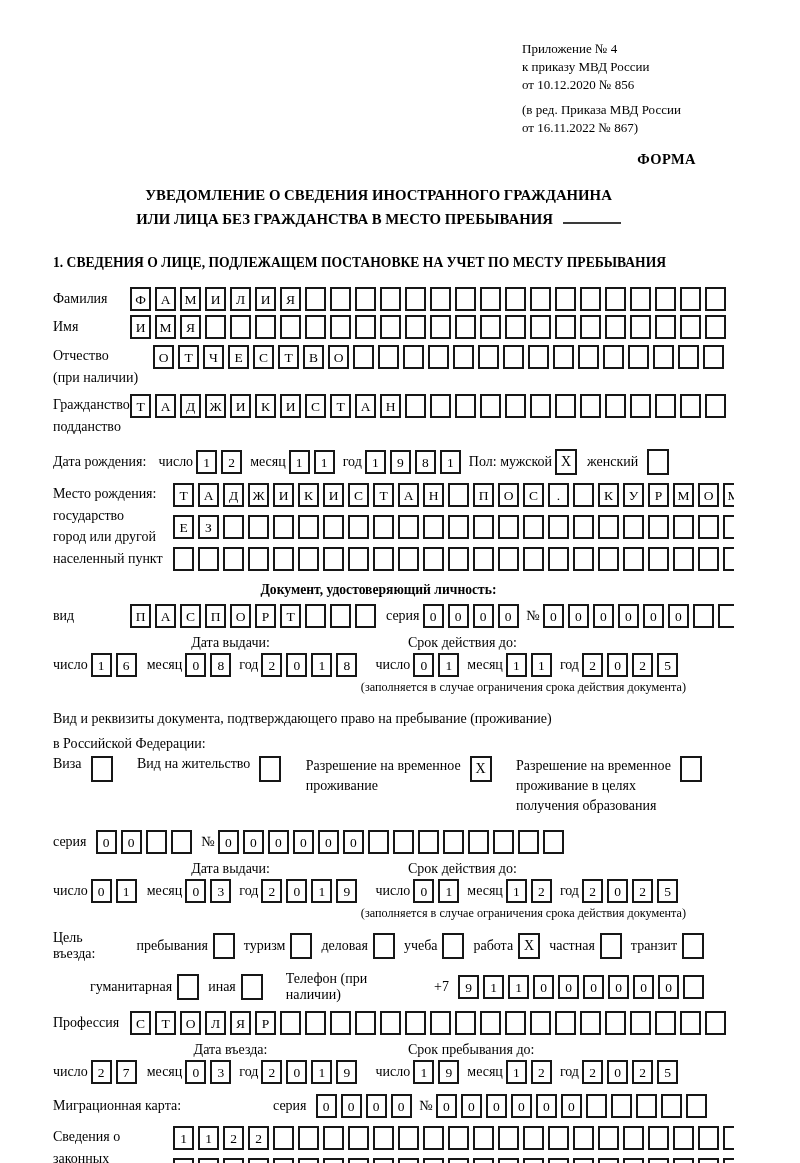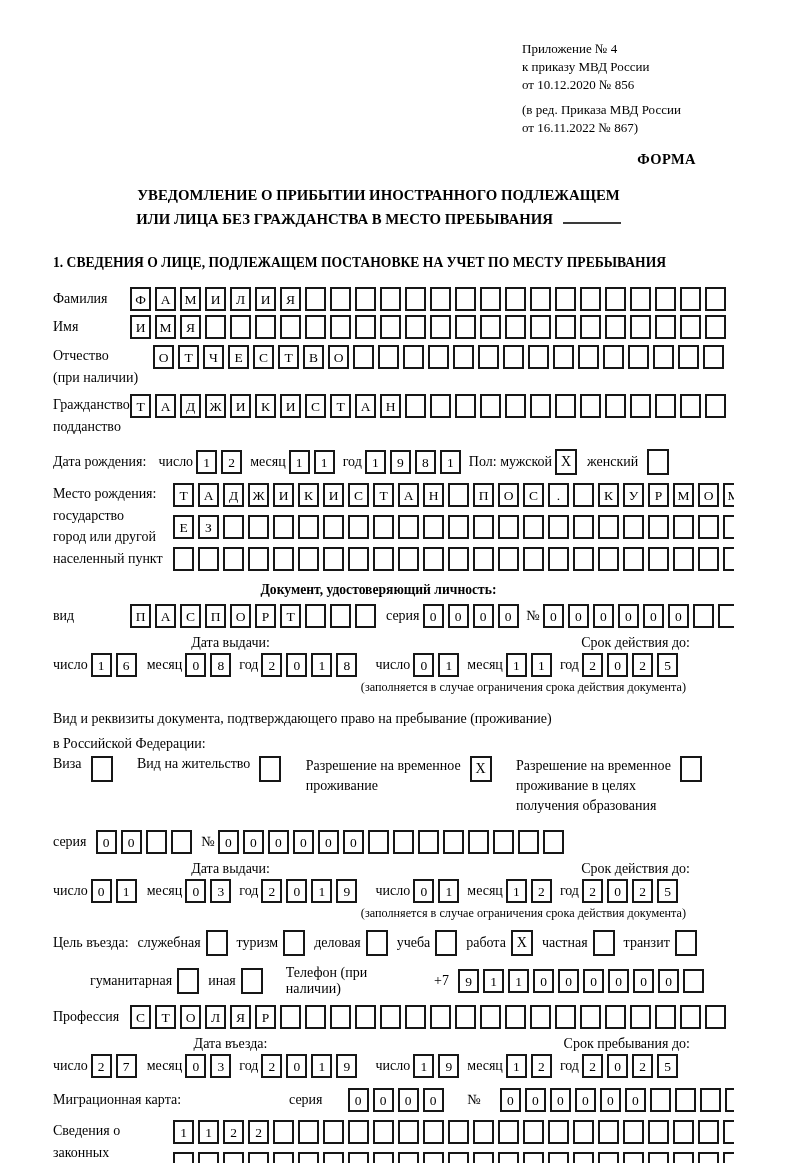--- a/index.html
+++ b/index.html
@@ -29,28 +29,28 @@
     font-size:14px;line-height:1;flex:0 0 auto;
   }
   
   .frow{display:flex;align-items:center;margin-top:4px;}
   .frow.top{align-items:flex-start;}
   .lbl{flex:0 0 auto;}
   .w77{width:77px;}  .w100{width:100px;} .w120{width:120px;} .w165{width:165px;}
   .lblcol{flex:0 0 auto;}
   .lblcol div{line-height:21.5px;}
   .cellcol .cells{margin-bottom:8px;display:flex;}
-  .mt6{margin-top:6px;} .mt8{margin-top:8px;} .mt10{margin-top:10px;gap:16px;} .mt12{margin-top:12px;}
+  .mt6{margin-top:6px;} .mt8{margin-top:8px;} .mt10{margin-top:10px;} .mt12{margin-top:12px;}
   .mt14{margin-top:14px;} .mt16{margin-top:16px;}
   .doc-heading{text-align:center;font-weight:bold;font-size:13.6px;margin-top:3px;}
   .dlbl{margin:0 3px;flex:0 0 auto;}
   .dg{display:inline-flex;align-items:center;}
   .dhead{display:flex;margin-top:7px;}
   .dhead .h1{width:355px;text-align:center;}
-  .dhead .h2{flex:1;text-align:right;margin-right:14px;}
+  .dhead .h2{flex:1;text-align:left;margin-right:14px;}
   .daterow{display:flex;align-items:center;margin-top:2px;}
   .dg-right{margin-left:auto;margin-right:26px;}
   .note{text-align:right;font-size:12.2px;margin-top:3px;padding-right:18px;}
   .plain{margin-top:12px;line-height:1.75;}
   .permitrow{display:flex;justify-content:space-between;align-items:flex-start;padding-right:2px;}
   .popt{display:inline-flex;align-items:flex-start;gap:9px;}
   .plines{text-align:left;}
   .plines div{line-height:20px;}
   .prow{display:flex;align-items:center;margin-top:9px;gap:9px;flex-wrap:nowrap;}
   .opt{display:inline-flex;align-items:center;gap:5px;}
@@ -67,21 +67,21 @@
     <div>от 10.12.2020 № 856</div>
     <div class="hdr-sub">
       <div>(в ред. Приказа МВД России</div>
       <div>от 16.11.2022 № 867)</div>
     </div>
   </div>
 
   <div class="forma">ФОРМА</div>
 
   <div class="title">
-    <div>УВЕДОМЛЕНИЕ О ПРИБЫТИИ ИНОСТРАННОГО ПОДЛЕЖАЩЕМ</div>
+    <div>УВЕДОМЛЕНИЕ О СВЕДЕНИЯ ИНОСТРАННОГО ГРАЖДАНИНА</div>
     <div>
       <span>ИЛИ ЛИЦА БЕЗ ГРАЖДАНСТВА В МЕСТО ПРЕБЫВАНИЯ</span><span class="tunder"></span>
     </div>
   </div>
 
   <div class="sec-heading">1. СВЕДЕНИЯ О ЛИЦЕ, ПОДЛЕЖАЩЕМ ПОСТАНОВКЕ НА УЧЕТ ПО МЕСТУ ПРЕБЫВАНИЯ</div>
 
   <div class="frow mt16">
     <span class="lbl w77">Фамилия</span>
     <span class="cells">
@@ -506,21 +506,21 @@
           <span class="cell">2</span>
           <span class="cell">5</span>
         </span>
     </span>
   </div>
   <div class="note">(заполняется в случае ограничения срока действия документа)</div>
 
   <div class="prow">
     <span>Цель въезда:</span>
     <span class="opt">
-      <span>служебная</span>
+      <span>пребывания</span>
       <span class="checkbox"></span>
     </span>
     <span class="opt">
       <span>туризм</span>
       <span class="checkbox"></span>
     </span>
     <span class="opt">
       <span>деловая</span>
       <span class="checkbox"></span>
     </span>

